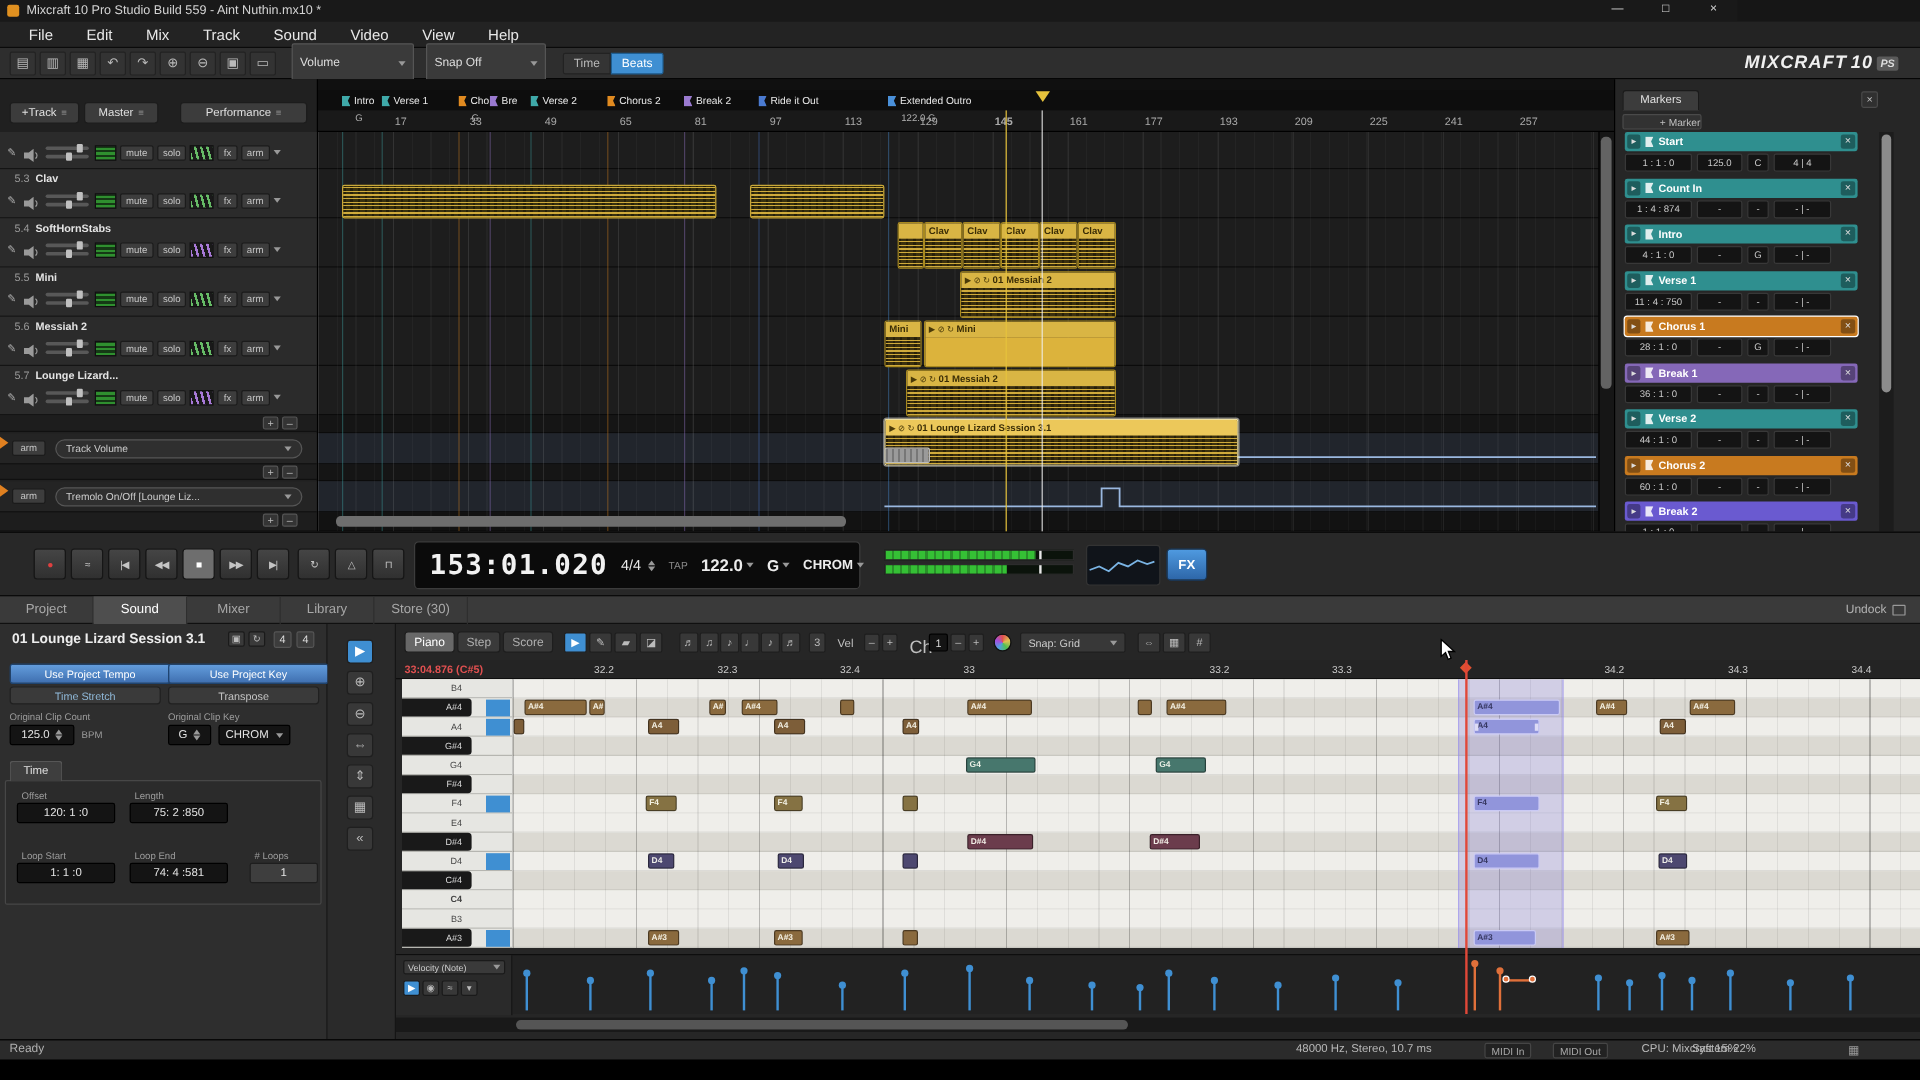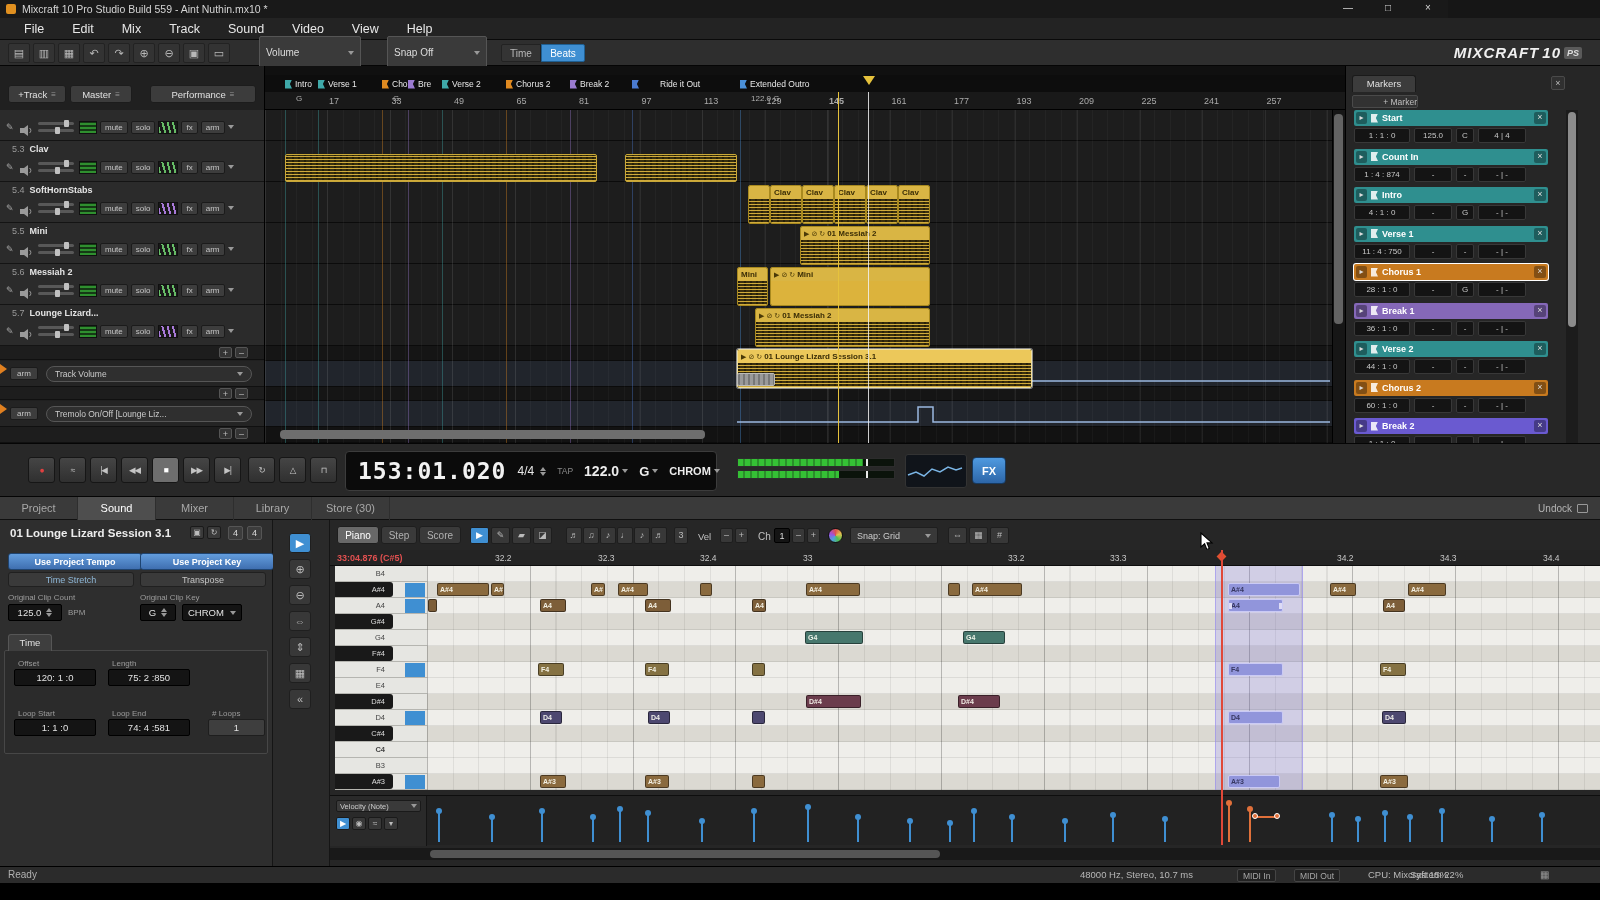--- a/index.html
+++ b/index.html
@@ -5,21 +5,21 @@
 *{margin:0;padding:0;box-sizing:border-box}
 html,body{background:#000}
 #app{position:relative;width:1600px;height:900px;background:#161616;overflow:hidden;font-family:"Liberation Sans",sans-serif;color:#ccc}
 #titlebar{position:absolute;left:0;top:0;width:1448px;height:18px;background:#191919;display:flex;align-items:center;padding-left:6px}
 #app-icon{width:10px;height:10px;background:#e09020;border-radius:2px;margin-right:6px}
 #title-text{font-size:10.5px;color:#d4d4d4}
 #winbtns{margin-left:auto;display:flex}
 #menubar{position:absolute;left:0;top:18px;width:1600px;height:22px;background:#232323;display:flex;align-items:center;border-bottom:1px solid #0a0a0a;padding-left:10px}
 #toolbar{position:absolute;left:0;top:40px;width:1600px;height:26px;background:#2e2e2e;display:flex;align-items:center;padding:0 8px;border-bottom:1px solid #050505}
 #tb-icons{display:flex;align-items:center}
-.dd{display:flex;align-items:center;justify-content:space-between;background:#3a3a3a;border:1px solid #555;border-radius:2px;height:34px;padding:0 6px;font-size:10px;color:#ddd;margin-left:26px}
+.dd{display:flex;align-items:center;justify-content:space-between;background:#3a3a3a;border:1px solid #555;border-radius:2px;height:34px;padding:0 6px;font-size:10px;color:#ddd;margin-left:10px}
 .cd{display:inline-block;width:0;height:0;border-left:3px solid transparent;border-right:3px solid transparent;border-top:4px solid #999}
 .cu{display:inline-block;width:0;height:0;border-left:3px solid transparent;border-right:3px solid transparent;border-bottom:4px solid #999}
 .spincol{display:inline-flex;flex-direction:column;gap:1px;margin-left:3px}
 #tb-time{margin-left:14px;width:40px;height:18px;background:#343434;border:1px solid #222;border-radius:2px 0 0 2px;color:#b8b8b8;font-size:10px;text-align:center;line-height:17px}
 #tb-beats{width:44px;height:18px;background:#3f8fd2;border:1px solid #1f5f92;border-radius:0 2px 2px 0;color:#fff;font-size:10px;text-align:center;line-height:17px}
 #tb-logo{margin-left:auto;display:flex;align-items:center;gap:3px;padding-right:10px}
 #tb-logo .lg1,#tb-logo .lg2{font-size:15px;font-weight:bold;font-style:italic;color:#f0f0f0;letter-spacing:1px}
 #tb-logo .lg3{font-size:9px;font-weight:bold;color:#ddd;background:#5a5a5a;padding:1px 3px;border-radius:2px;font-style:italic}
 #main{position:absolute;left:0;top:66px;width:1600px;height:377px;background:#141414}
 #trackpanel{position:absolute;left:0;top:0;width:265px;height:377px;background:#202020;border-right:1px solid #000}
@@ -67,21 +67,21 @@
 #statusbar>div{position:absolute;top:2px}
 .sb-box{height:13px;background:#222;border:1px solid #454545;border-radius:2px;font-size:8.5px;text-align:center;line-height:12px;padding:0 5px;color:#a8a8a8}
 #blackstrip{position:absolute;left:0;top:883px;width:1600px;height:17px;background:#000}
 .input{background:#141414;border:1px solid #000;border-radius:2px;color:#e2e2e2;font-size:9.5px;line-height:15px;text-align:center}
 .sigbox{width:15px;height:14px;background:#3c3c3c;border:1px solid #555;border-radius:2px;color:#ddd;font-size:9px;text-align:center;line-height:13px}
 .splbl{font-size:8px;color:#9c9c9c}
 #sp-title{left:10px;top:7px;font-size:11.5px;font-weight:bold;color:#ededed;white-space:nowrap}
 #sp-hicons{left:190px;top:6px;display:flex;gap:3px}
 #sp-sig1{left:228px;top:6px}
 #sp-sig2{left:247px;top:6px}
-#sp-btn-tempo,#sp-btn-key{width:134px;height:17px;background:linear-gradient(#639ddd,#3f6fb0);border:1px solid #1f4470;border-radius:3px;color:#fff;font-size:9px;font-weight:bold;text-align:center;line-height:16px}
+#sp-btn-tempo,#sp-btn-key{width:134px;height:17px;background:linear-gradient(#639ddd,#3f6fb0);border:1px solid #1f4470;border-radius:3px;color:#fff;font-size:9px;font-weight:normal;text-align:center;line-height:16px}
 #sp-btn-tempo{left:8px;top:33px}
 #sp-btn-key{left:140px;top:33px}
 #sp-btn-stretch,#sp-btn-transpose{width:126px;height:15px;background:#3a3a3a;border:1px solid #202020;border-radius:3px;font-size:9px;text-align:center;line-height:14px}
 #sp-btn-stretch{left:8px;top:52px;color:#8fb8d8}
 #sp-btn-transpose{left:140px;top:52px;color:#c4c4c4}
 #sp-lbl-otempo{left:8px;top:73px}
 #sp-lbl-okey{left:140px;top:73px}
 #sp-tempo-box{left:8px;top:84px;width:54px;height:17px;display:flex;align-items:center;justify-content:center;gap:2px}
 #sp-bpm{left:68px;top:88px}
 #sp-key-box{left:140px;top:84px;width:36px;height:17px;display:flex;align-items:center;justify-content:center;gap:2px}
@@ -384,21 +384,21 @@
             <div style="font-size: 8.5px; color: rgb(232, 232, 232); white-space: nowrap;">Verse 2</div>
           </div>
           <div style="position: absolute; left: 241px; top: 2px; height: 14px; display: flex; align-items: center; gap: 3px;">
             <div style="width: 7px; height: 9px; background: rgb(224, 138, 32); clip-path: polygon(0px 0px, 100% 0px, 70% 50%, 100% 100%, 0px 100%);"></div>
             <div style="font-size: 8.5px; color: rgb(232, 232, 232); white-space: nowrap;">Chorus 2</div>
           </div>
           <div style="position: absolute; left: 305px; top: 2px; height: 14px; display: flex; align-items: center; gap: 3px;">
             <div style="width: 7px; height: 9px; background: rgb(154, 122, 208); clip-path: polygon(0px 0px, 100% 0px, 70% 50%, 100% 100%, 0px 100%);"></div>
             <div style="font-size: 8.5px; color: rgb(232, 232, 232); white-space: nowrap;">Break 2</div>
           </div>
-          <div style="position: absolute; left: 367px; top: 2px; height: 14px; display: flex; align-items: center; gap: 21px;">
+          <div style="position: absolute; left: 367px; top: 2px; height: 14px; display: flex; align-items: center; gap: 3px;">
             <div style="width: 7px; height: 9px; background: rgb(74, 122, 208); clip-path: polygon(0px 0px, 100% 0px, 70% 50%, 100% 100%, 0px 100%);"></div>
             <div style="font-size: 8.5px; color: rgb(232, 232, 232); white-space: nowrap;">Ride it Out</div>
           </div>
           <div style="position: absolute; left: 475px; top: 2px; height: 14px; display: flex; align-items: center; gap: 3px;">
             <div style="width: 7px; height: 9px; background: rgb(74, 144, 217); clip-path: polygon(0px 0px, 100% 0px, 70% 50%, 100% 100%, 0px 100%);"></div>
             <div style="font-size: 8.5px; color: rgb(232, 232, 232); white-space: nowrap;">Extended Outro</div>
           </div>
         </div>
       <div id="ruler-nums">
           <div style="position: absolute; left: 31px; top: 2px; font-size: 8px; color: rgb(176, 176, 176);">G</div>
@@ -811,21 +811,21 @@
         <div style="position: absolute; left: 236px; top: 3px; width: 16px; height: 17px; background: rgb(56, 56, 56); border: 1px solid rgb(30, 30, 30); border-radius: 2px; color: rgb(187, 187, 187); font-size: 9px; text-align: center; line-height: 15px;">♬</div>
         <div style="position: absolute; left: 253px; top: 3px; width: 16px; height: 17px; background: rgb(56, 56, 56); border: 1px solid rgb(30, 30, 30); border-radius: 2px; color: rgb(187, 187, 187); font-size: 9px; text-align: center; line-height: 15px;">♫</div>
         <div style="position: absolute; left: 270px; top: 3px; width: 16px; height: 17px; background: rgb(56, 56, 56); border: 1px solid rgb(30, 30, 30); border-radius: 2px; color: rgb(187, 187, 187); font-size: 9px; text-align: center; line-height: 15px;">♪</div>
         <div style="position: absolute; left: 287px; top: 3px; width: 16px; height: 17px; background: rgb(56, 56, 56); border: 1px solid rgb(30, 30, 30); border-radius: 2px; color: rgb(187, 187, 187); font-size: 9px; text-align: center; line-height: 15px;">♩</div>
         <div style="position: absolute; left: 304px; top: 3px; width: 16px; height: 17px; background: rgb(56, 56, 56); border: 1px solid rgb(30, 30, 30); border-radius: 2px; color: rgb(187, 187, 187); font-size: 9px; text-align: center; line-height: 15px;">♪</div>
         <div style="position: absolute; left: 321px; top: 3px; width: 16px; height: 17px; background: rgb(56, 56, 56); border: 1px solid rgb(30, 30, 30); border-radius: 2px; color: rgb(187, 187, 187); font-size: 9px; text-align: center; line-height: 15px;">♬</div>
         <div style="position: absolute; left: 344px; top: 3px; width: 14px; height: 17px; background: rgb(56, 56, 56); border: 1px solid rgb(30, 30, 30); border-radius: 2px; color: rgb(187, 187, 187); font-size: 9px; text-align: center; line-height: 15px;">3</div>
         <div style="position: absolute; left: 368px; top: 7px; font-size: 9.5px; color: rgb(192, 192, 192);">Vel</div>
         <div style="position: absolute; left: 390px; top: 4px; width: 13px; height: 15px; background: rgb(56, 56, 56); border: 1px solid rgb(30, 30, 30); border-radius: 2px; color: rgb(187, 187, 187); font-size: 9px; text-align: center; line-height: 13px;">–</div>
         <div style="position: absolute; left: 405px; top: 4px; width: 13px; height: 15px; background: rgb(56, 56, 56); border: 1px solid rgb(30, 30, 30); border-radius: 2px; color: rgb(187, 187, 187); font-size: 9px; text-align: center; line-height: 13px;">+</div>
-        <div style="position: absolute; left: 428px; top: 7px; font-size: 10px; color: rgb(192, 192, 192);">Ch</div>
+        <div style="position: absolute; left: 428px; top: 7px; font-size: 15px; color: rgb(192, 192, 192);">Ch</div>
         <div style="position: absolute; left: 444px; top: 4px; width: 16px; height: 15px; background: rgb(20, 20, 20); border: 1px solid rgb(0, 0, 0); border-radius: 2px; color: rgb(221, 221, 221); font-size: 9px; text-align: center; line-height: 14px;">1</div>
         <div style="position: absolute; left: 462px; top: 4px; width: 13px; height: 15px; background: rgb(56, 56, 56); border: 1px solid rgb(30, 30, 30); border-radius: 2px; color: rgb(187, 187, 187); font-size: 9px; text-align: center; line-height: 13px;">–</div>
         <div style="position: absolute; left: 477px; top: 4px; width: 13px; height: 15px; background: rgb(56, 56, 56); border: 1px solid rgb(30, 30, 30); border-radius: 2px; color: rgb(187, 187, 187); font-size: 9px; text-align: center; line-height: 13px;">+</div>
         <div style="position: absolute; left: 498px; top: 4px; width: 15px; height: 15px; border-radius: 50%; background: conic-gradient(rgb(224, 80, 80), rgb(224, 192, 80), rgb(80, 192, 80), rgb(80, 160, 224), rgb(160, 80, 224), rgb(224, 80, 80)); border: 1px solid rgb(17, 17, 17);"></div>
         <div style="position: absolute; left: 520px; top: 3px; width: 88px; height: 17px; background: rgb(56, 56, 56); border: 1px solid rgb(30, 30, 30); border-radius: 2px; display: flex; align-items: center; justify-content: space-between; padding: 0px 6px;">
           <div style="font-size: 9px; color: rgb(204, 204, 204);">Snap: Grid</div>
           <div style="width: 0px; height: 0px; border-left: 3px solid transparent; border-right: 3px solid transparent; border-top: 4px solid rgb(153, 153, 153);"></div>
         </div>
         <div style="position: absolute; left: 618px; top: 3px; width: 19px; height: 17px; background: rgb(56, 56, 56); border: 1px solid rgb(30, 30, 30); border-radius: 2px; color: rgb(187, 187, 187); font-size: 9px; text-align: center; line-height: 15px;">⇔</div>
         <div style="position: absolute; left: 639px; top: 3px; width: 19px; height: 17px; background: rgb(56, 56, 56); border: 1px solid rgb(30, 30, 30); border-radius: 2px; color: rgb(187, 187, 187); font-size: 9px; text-align: center; line-height: 15px;">▦</div>

